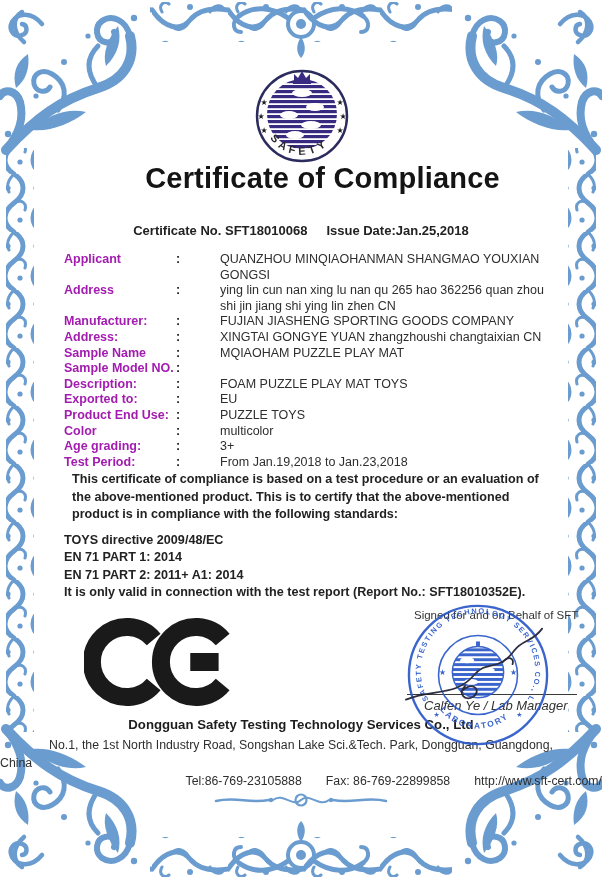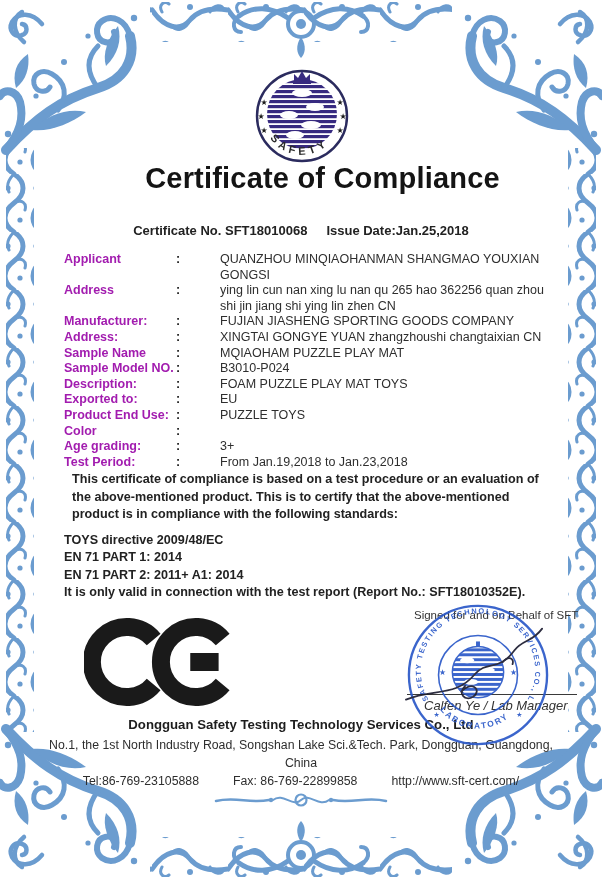--- a/index.html
+++ b/index.html
@@ -27,22 +27,22 @@
 
   .ce{left:84px;top:610px;width:152px;height:104px;}
 
   .signedfor{left:414px;top:609px;font-size:11.5px;color:#333;}
   .sigline{left:407px;top:694px;width:170px;height:0;border-top:1.5px solid #3a3a3a;}
   .signer{left:424px;top:698px;font-size:13px;color:#333;font-style:italic;}
   .stamp{left:404px;top:601px;width:148px;height:148px;z-index:3;opacity:.92;}
 
   .company{top:717px;left:0;right:0;text-align:center;font-weight:bold;font-size:13.2px;color:#1d1d1d;z-index:1;}
   .addr1{top:738px;left:40px;right:40px;text-align:center;font-size:12.3px;color:#2e2e2e;}
-  .addr2{top:756px;left:0;right:0;text-align:center;font-size:12.3px;color:#2e2e2e;}
-  .telrow{top:774px;left:0;right:0;display:flex;justify-content:center;gap:34px;font-size:12.3px;color:#2e2e2e;}
+  .addr2{top:756px;left:0;right:0;font-size:12.3px;color:#2e2e2e;}
+  .telrow{top:774px;left:0;right:0;display:flex;justify-content:flex-end;gap:24px;font-size:12.3px;color:#2e2e2e;}
   .divider{top:790px;left:50%;transform:translateX(-50%);width:180px;height:20px;}
 </style>
 </head>
 <body>
 
 <div class="page">
 
   <svg class="border-svg" viewBox="0 0 602 879" aria-hidden="true">
     <defs>
       <g id="cornerOrn" stroke="#6b9ccf" fill="#6b9ccf" stroke-linecap="round">
@@ -191,40 +191,40 @@
           <span class="fvalue">XINGTAI GONGYE YUAN zhangzhoushi changtaixian CN</span>
         </div>
       <div class="frow">
           <span class="flabel">Sample Name</span>
           <span class="fcolon">:</span>
           <span class="fvalue">MQIAOHAM PUZZLE PLAY MAT</span>
         </div>
       <div class="frow">
           <span class="flabel">Sample Model NO.</span>
           <span class="fcolon">:</span>
-          <span class="fvalue">B3010-P024</span>
         </div>
       <div class="frow">
           <span class="flabel">Description:</span>
           <span class="fcolon">:</span>
           <span class="fvalue">FOAM PUZZLE PLAY MAT TOYS</span>
         </div>
       <div class="frow">
           <span class="flabel">Exported to:</span>
           <span class="fcolon">:</span>
           <span class="fvalue">EU</span>
         </div>
       <div class="frow">
           <span class="flabel">Product End Use:</span>
           <span class="fcolon">:</span>
           <span class="fvalue">PUZZLE TOYS</span>
         </div>
       <div class="frow">
           <span class="flabel">Color</span>
           <span class="fcolon">:</span>
+          <span class="fvalue">multicolor</span>
         </div>
       <div class="frow">
           <span class="flabel">Age grading:</span>
           <span class="fcolon">:</span>
           <span class="fvalue">3+</span>
         </div>
       <div class="frow">
           <span class="flabel">Test Period:</span>
           <span class="fcolon">:</span>
           <span class="fvalue">From Jan.19,2018 to Jan.23,2018</span>

